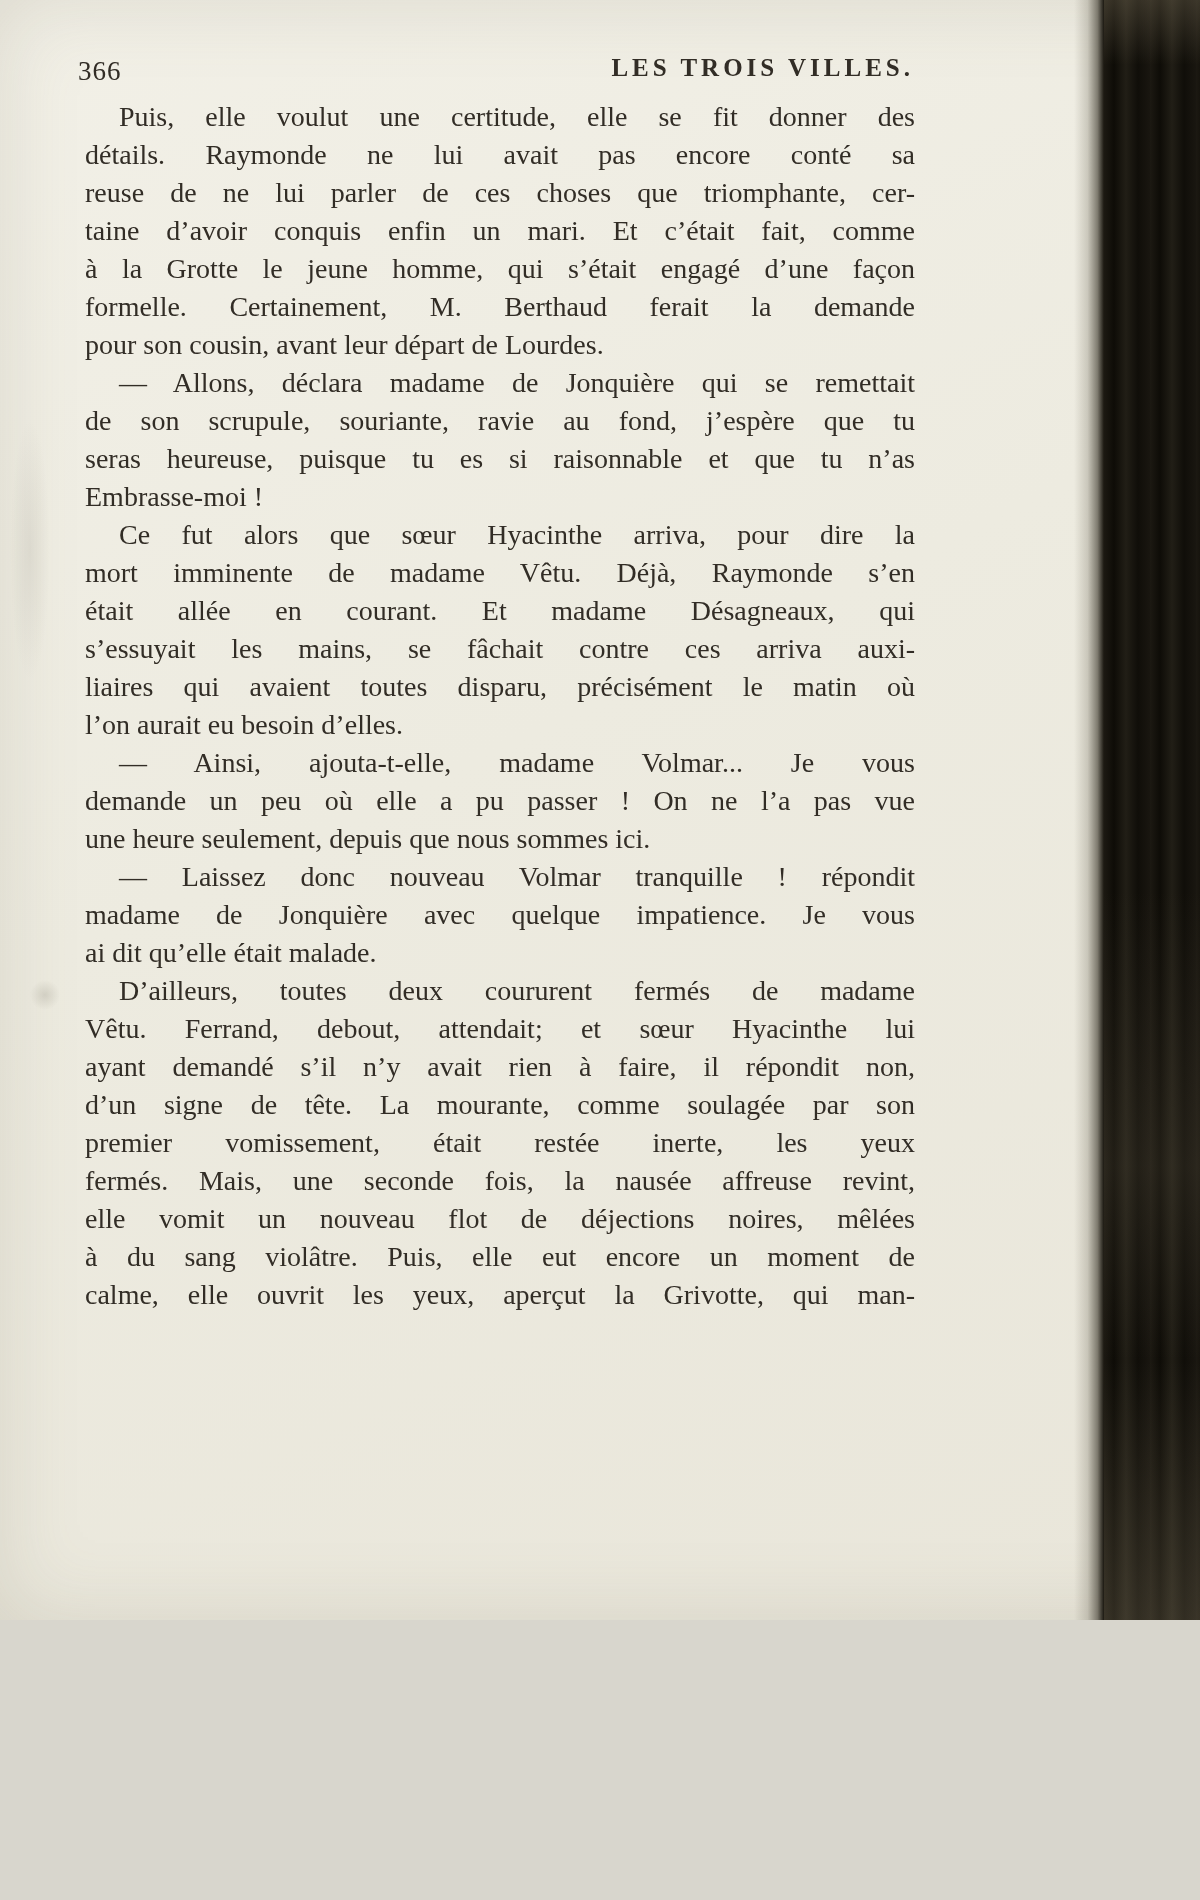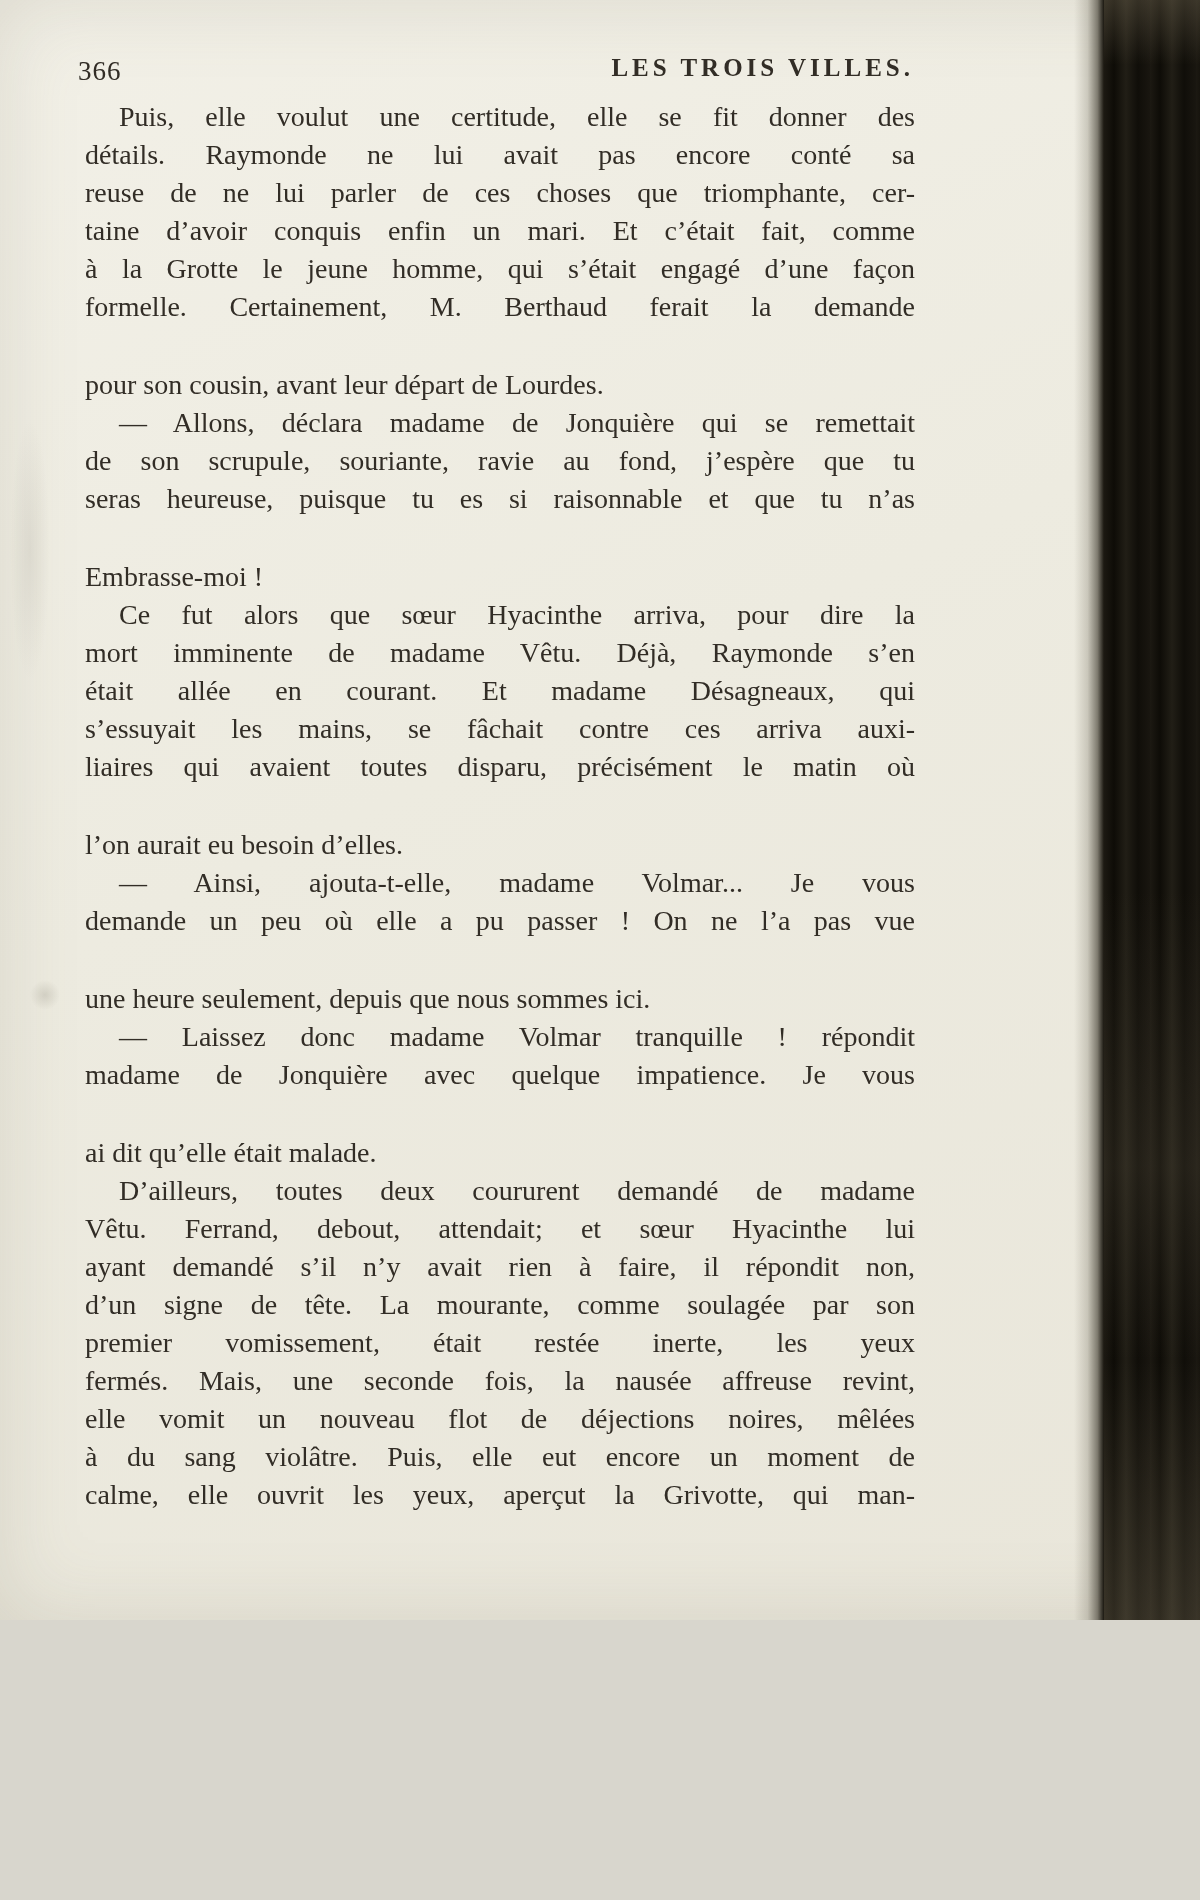--- a/index.html
+++ b/index.html
@@ -97,21 +97,21 @@
   .para { margin: 0; }
   .line {
     font-size: 28px;
     line-height: 38px;
     text-align: justify;
     text-align-last: justify;
     white-space: normal;
     font-family: Liberation Serif, serif;
   }
   .line.first { padding-left: 34px; }
-  .line.last  { text-align-last: left; margin-top: 40px; }
+  .line.last  { text-align-last: left; }
 </style>
 </head>
 <body>
 
 <div class="page">
 
   <div class="smudge s1"></div>
   <div class="smudge s2"></div>
   <div class="smudge s3"></div>
   <div class="smudge s4"></div>
@@ -144,26 +144,26 @@
         <div class="line">s’essuyait les mains, se fâchait contre ces arriva auxi-</div>
         <div class="line">liaires qui avaient toutes disparu, précisément le matin où</div>
         <div class="line last">l’on aurait eu besoin d’elles.</div>
       </div>
       <div class="para">
         <div class="line first">— Ainsi, ajouta-t-elle, madame Volmar... Je vous</div>
         <div class="line">demande un peu où elle a pu passer ! On ne l’a pas vue</div>
         <div class="line last">une heure seulement, depuis que nous sommes ici.</div>
       </div>
       <div class="para">
-        <div class="line first">— Laissez donc madame Volmar tranquille ! répondit</div>
+        <div class="line first">— Laissez donc nouveau Volmar tranquille ! répondit</div>
         <div class="line">madame de Jonquière avec quelque impatience. Je vous</div>
         <div class="line last">ai dit qu’elle était malade.</div>
       </div>
       <div class="para">
-        <div class="line first">D’ailleurs, toutes deux coururent demandé de madame</div>
+        <div class="line first">D’ailleurs, toutes deux coururent fermés de madame</div>
         <div class="line">Vêtu. Ferrand, debout, attendait; et sœur Hyacinthe lui</div>
         <div class="line">ayant demandé s’il n’y avait rien à faire, il répondit non,</div>
         <div class="line">d’un signe de tête. La mourante, comme soulagée par son</div>
         <div class="line">premier vomissement, était restée inerte, les yeux</div>
         <div class="line">fermés. Mais, une seconde fois, la nausée affreuse revint,</div>
         <div class="line">elle vomit un nouveau flot de déjections noires, mêlées</div>
         <div class="line">à du sang violâtre. Puis, elle eut encore un moment de</div>
         <div class="line">calme, elle ouvrit les yeux, aperçut la Grivotte, qui man-</div>
       </div>
     </div>

